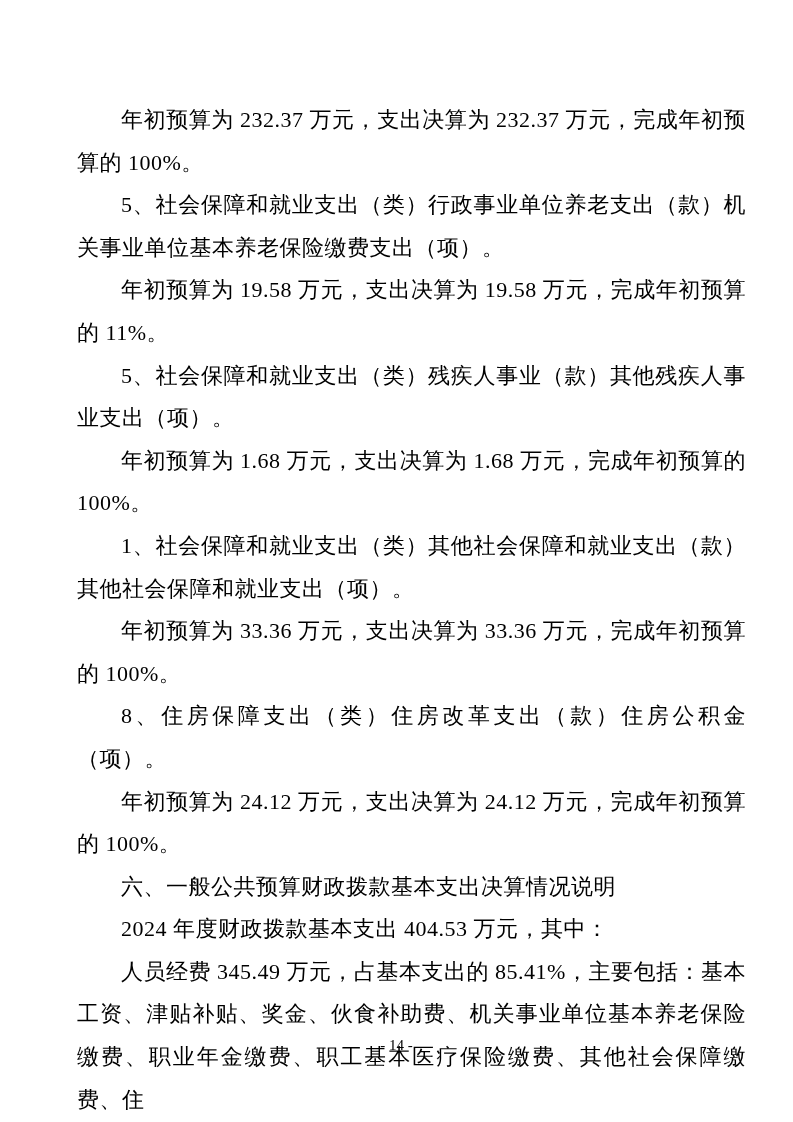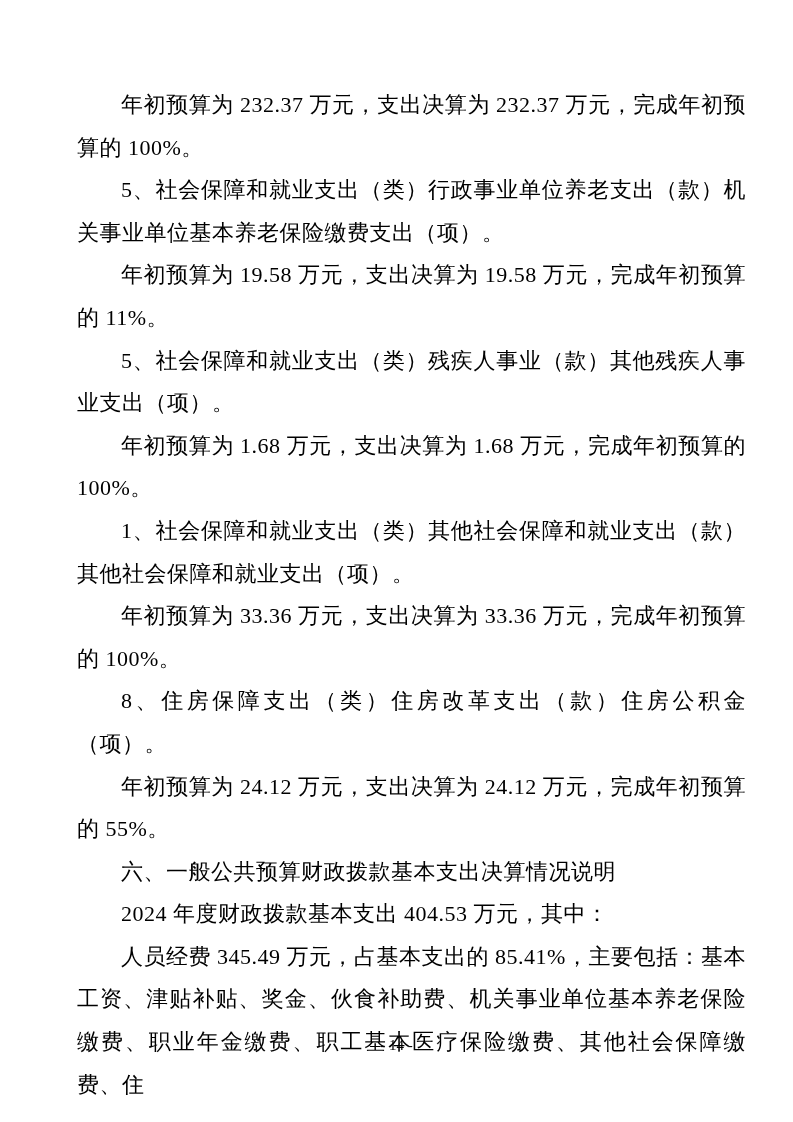--- a/index.html
+++ b/index.html
@@ -11,21 +11,21 @@
     position: relative;
     width: 793px;
     height: 1122px;
     background: #ffffff;
     overflow: hidden;
     font-family: "Liberation Serif", "DejaVu Serif", serif;
     color: #000000;
   }
   .content {
     position: absolute;
-    top: 84px;
+    top: 99px;
     left: 77px;
     width: 669px;
     font-size: 22px;
     line-height: 42.6px;
     text-align: justify;
     letter-spacing: 0.5px;
   }
   p.para {
     margin: 0;
     padding: 0;
@@ -51,19 +51,19 @@
 <div class="page">
   <div class="content">
     <p class="para">年初预算为 232.37 万元，支出决算为 232.37 万元，完成年初预算的 100%。</p>
     <p class="para">5、社会保障和就业支出（类）行政事业单位养老支出（款）机关事业单位基本养老保险缴费支出（项）。</p>
     <p class="para">年初预算为 19.58 万元，支出决算为 19.58 万元，完成年初预算的 11%。</p>
     <p class="para">5、社会保障和就业支出（类）残疾人事业（款）其他残疾人事业支出（项）。</p>
     <p class="para">年初预算为 1.68 万元，支出决算为 1.68 万元，完成年初预算的 100%。</p>
     <p class="para">1、社会保障和就业支出（类）其他社会保障和就业支出（款）其他社会保障和就业支出（项）。</p>
     <p class="para">年初预算为 33.36 万元，支出决算为 33.36 万元，完成年初预算的 100%。</p>
     <p class="para">8、住房保障支出（类）住房改革支出（款）住房公积金（项）。</p>
-    <p class="para">年初预算为 24.12 万元，支出决算为 24.12 万元，完成年初预算的 55%。</p>
+    <p class="para">年初预算为 24.12 万元，支出决算为 24.12 万元，完成年初预算的 100%。</p>
     <p class="para heading">六、一般公共预算财政拨款基本支出决算情况说明</p>
     <p class="para">2024 年度财政拨款基本支出 404.53 万元，其中：</p>
     <p class="para">人员经费 345.49 万元，占基本支出的 85.41%，主要包括：基本工资、津贴补贴、奖金、伙食补助费、机关事业单位基本养老保险缴费、职业年金缴费、职工基本医疗保险缴费、其他社会保障缴费、住</p>
   </div>
   <div class="page-number">- 14 -</div>
 </div>
 
 </body></html>

